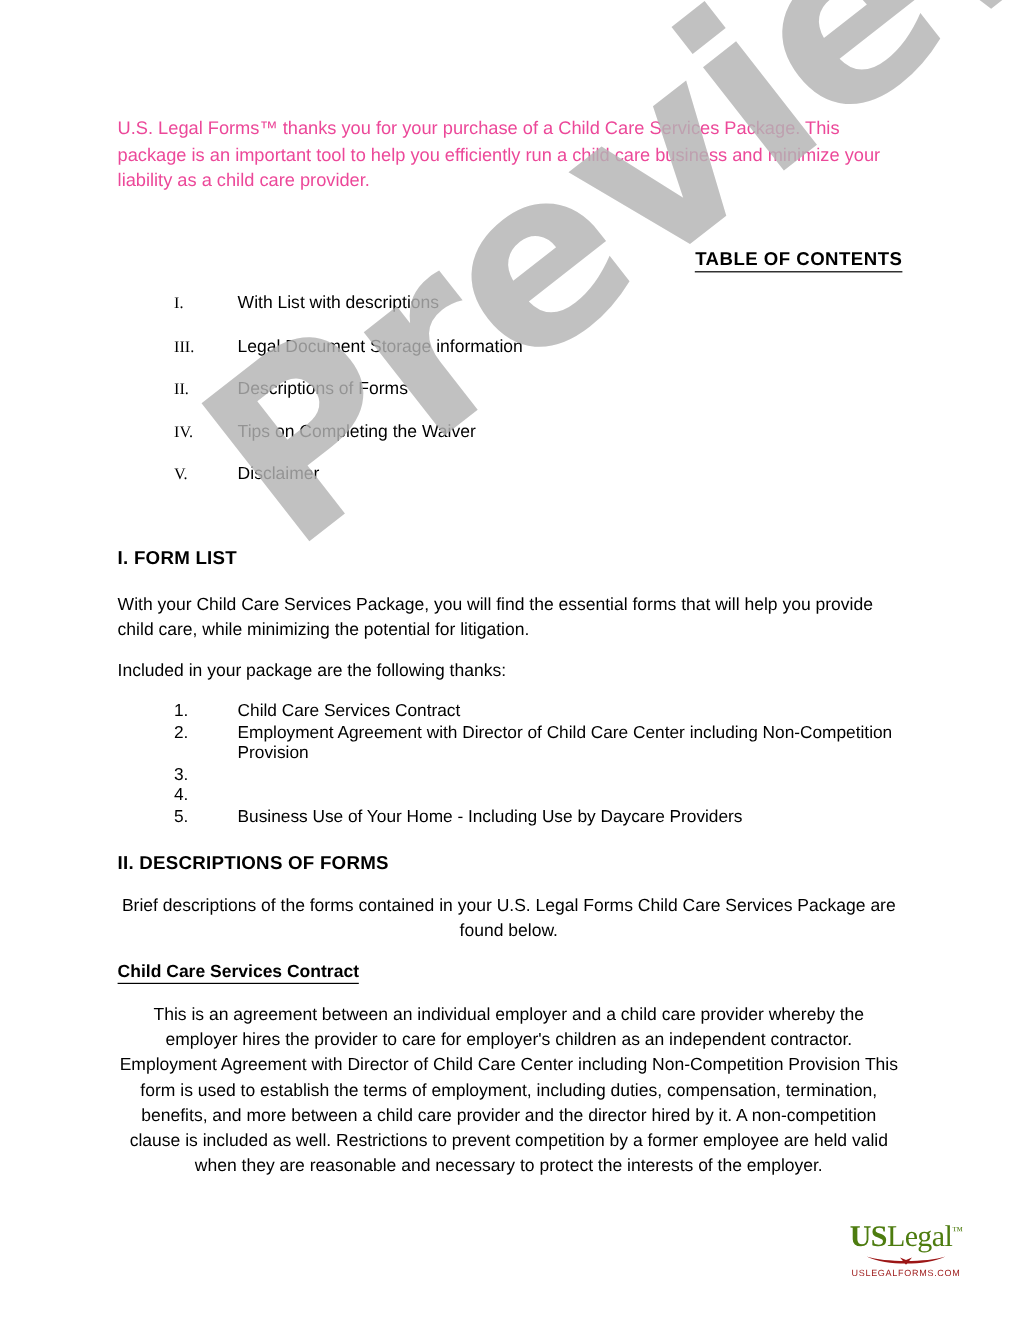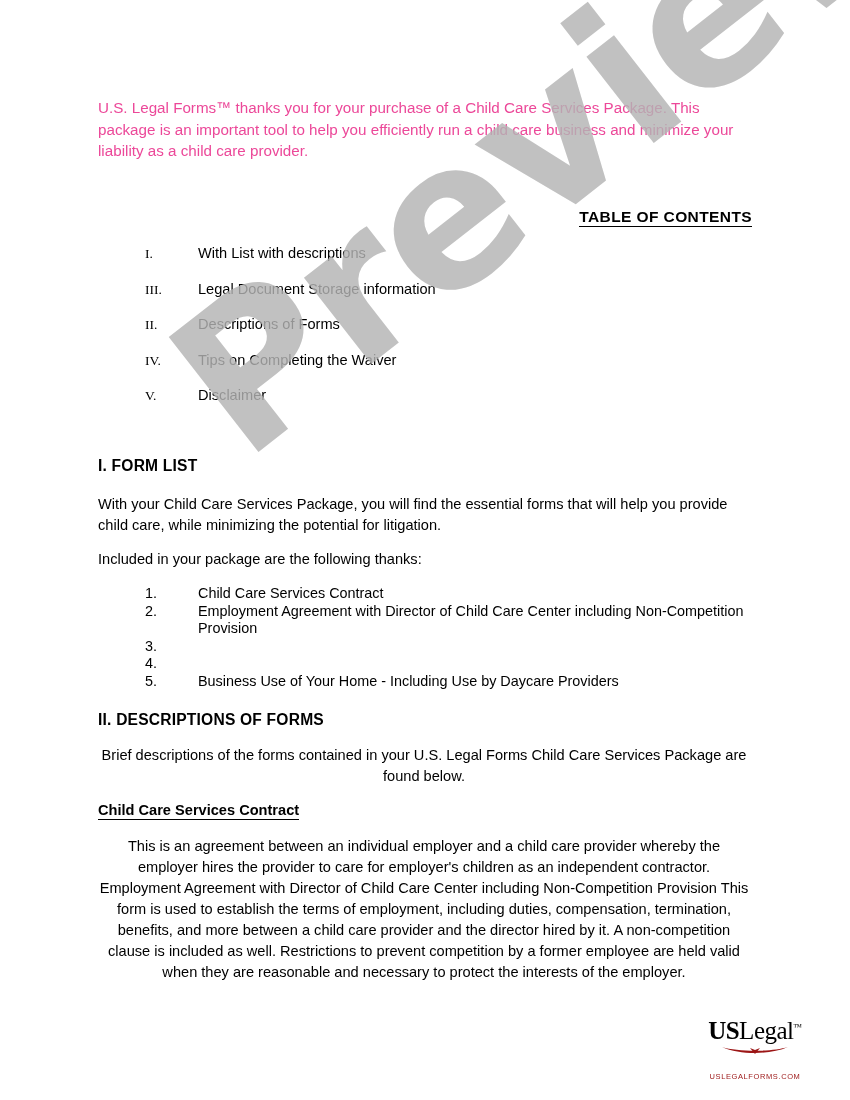--- a/index.html
+++ b/index.html
@@ -162,21 +162,21 @@
     position: absolute;
     left: 700px;
     top: 1018px;
     width: 110px;
     text-align: center;
     z-index: 6;
   }
   .logo-main {
     font-family: "Liberation Serif", serif;
     font-size: 25px;
-    color: #000000;
+    color: #4d7c0f;
     letter-spacing: -0.5px;
     white-space: nowrap;
     line-height: 1;
     position: relative;
     display: inline-block;
   }
   .logo-us {
     font-weight: bold;
   }
   .logo-legal {
@@ -189,21 +189,21 @@
   .logo-swoosh {
     margin-top: 1px;
     height: 12px;
     line-height: 12px;
   }
   .logo-sub {
     font-family: "Liberation Sans", sans-serif;
     font-size: 7.5px;
     color: #9c1616;
     letter-spacing: 0.6px;
-    margin-top: 16px;
+    margin-top: 0px;
   }
 </style>
 </head>
 <body>
 
 <div class="page">
 
   <div class="content">
 
     <div class="intro">U.S. Legal Forms™ thanks you for your purchase of a Child Care Services Package. This package is an important tool to help you efficiently run a child care business and minimize your liability as a child care provider.</div>

